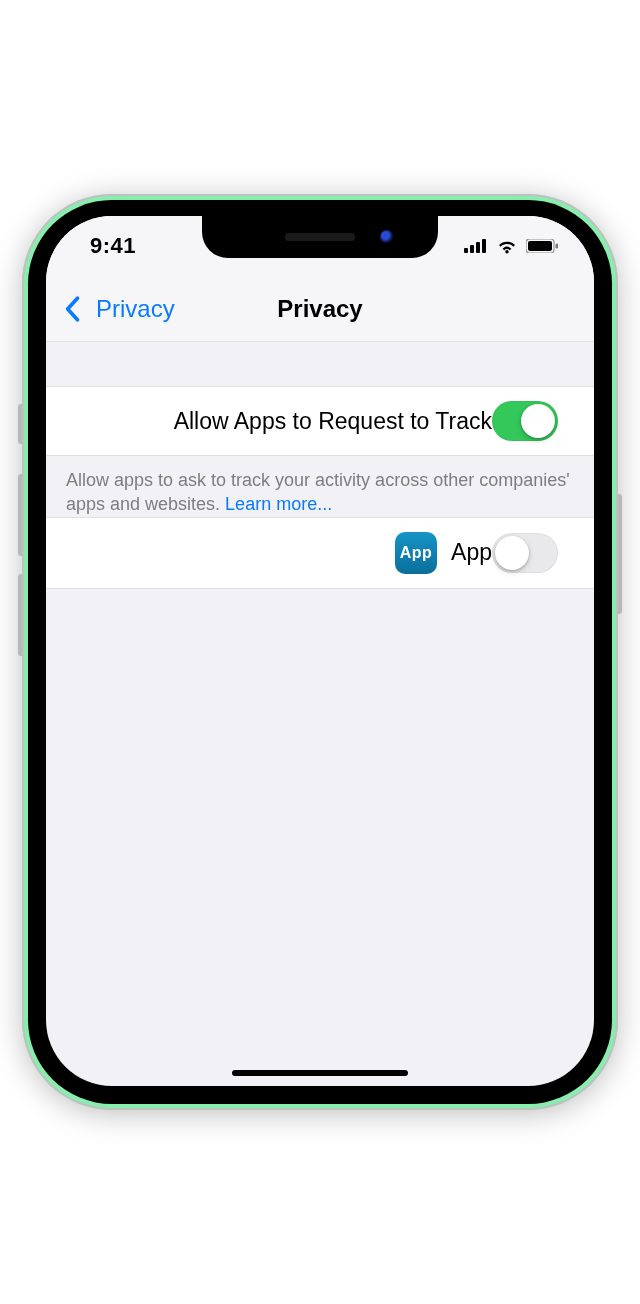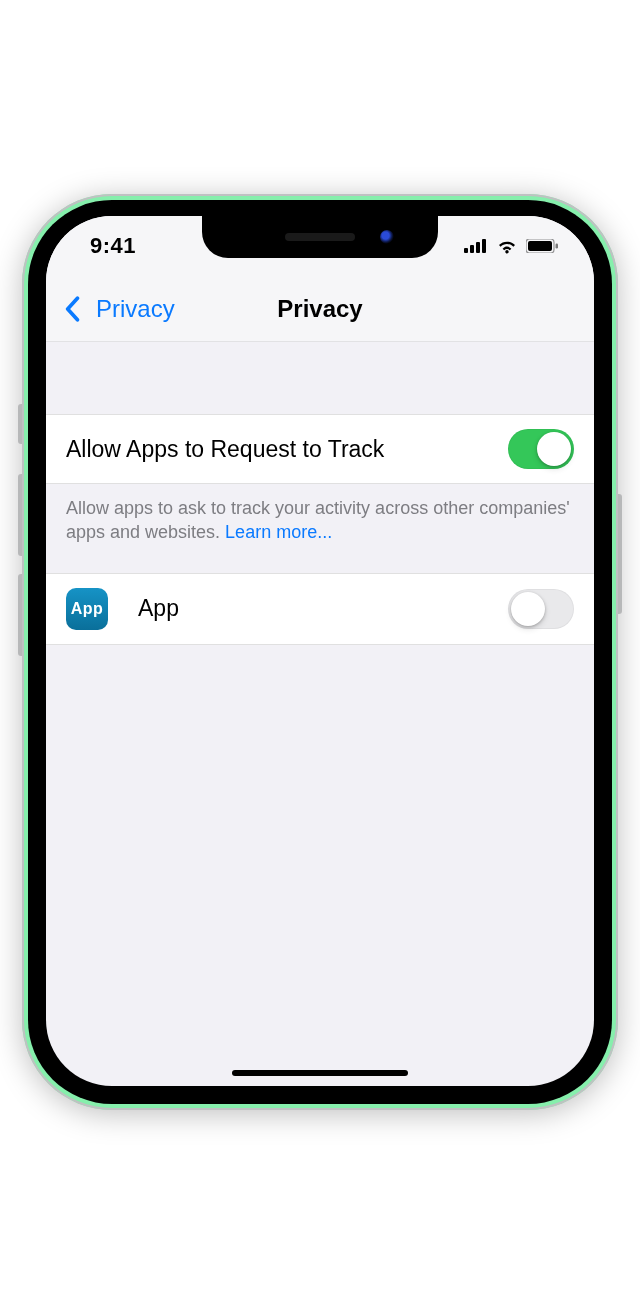--- a/index.html
+++ b/index.html
@@ -60,28 +60,27 @@
       padding: 0 18px; border-bottom: 1px solid rgba(0,0,0,.08); position:relative;
     }
     .back { display:flex; align-items:center; gap:16px; color:#0a7aff; font-size:24px; font-weight:400; }
     .title { position:absolute; left:0; right:0; text-align:center; font-size:24px; font-weight:600; color:#000; pointer-events:none; }
 
     .content { }
 
     .group-gap { height: 44px; }
 
     .cell {
-      background:#fff; min-height:64px; padding: 14px 20px;
-      display:flex; align-items:center; justify-content:space-between;
+      background:#fff; min-height:64px; padding: 14px 36px;
+      display:flex; align-items:center; justify-content:flex-end;
       border-top: .5px solid rgba(0,0,0,.12);
       border-bottom: .5px solid rgba(0,0,0,.12);
-      margin-top: 28px;
     }
     .cell .label { font-size: 23px; color:#000; }
-    .cell .left { display:flex; align-items:center; gap:30px; }
+    .cell .left { display:flex; align-items:center; gap:14px; }
 
     .app-icon {
       width: 42px; height: 42px; border-radius: 10px;
       background: linear-gradient(180deg, #1693c6, #0a6f9a);
       display:flex; align-items:center; justify-content:center;
       color:#fff; font-size:16px; font-weight:700; letter-spacing:.5px;
     }
 
     .footer-text { font-size: 18px; line-height: 1.35; color:#7d7d82; padding: 12px 20px 0; }
     .footer-text a { color:#0a7aff; text-decoration:none; }

